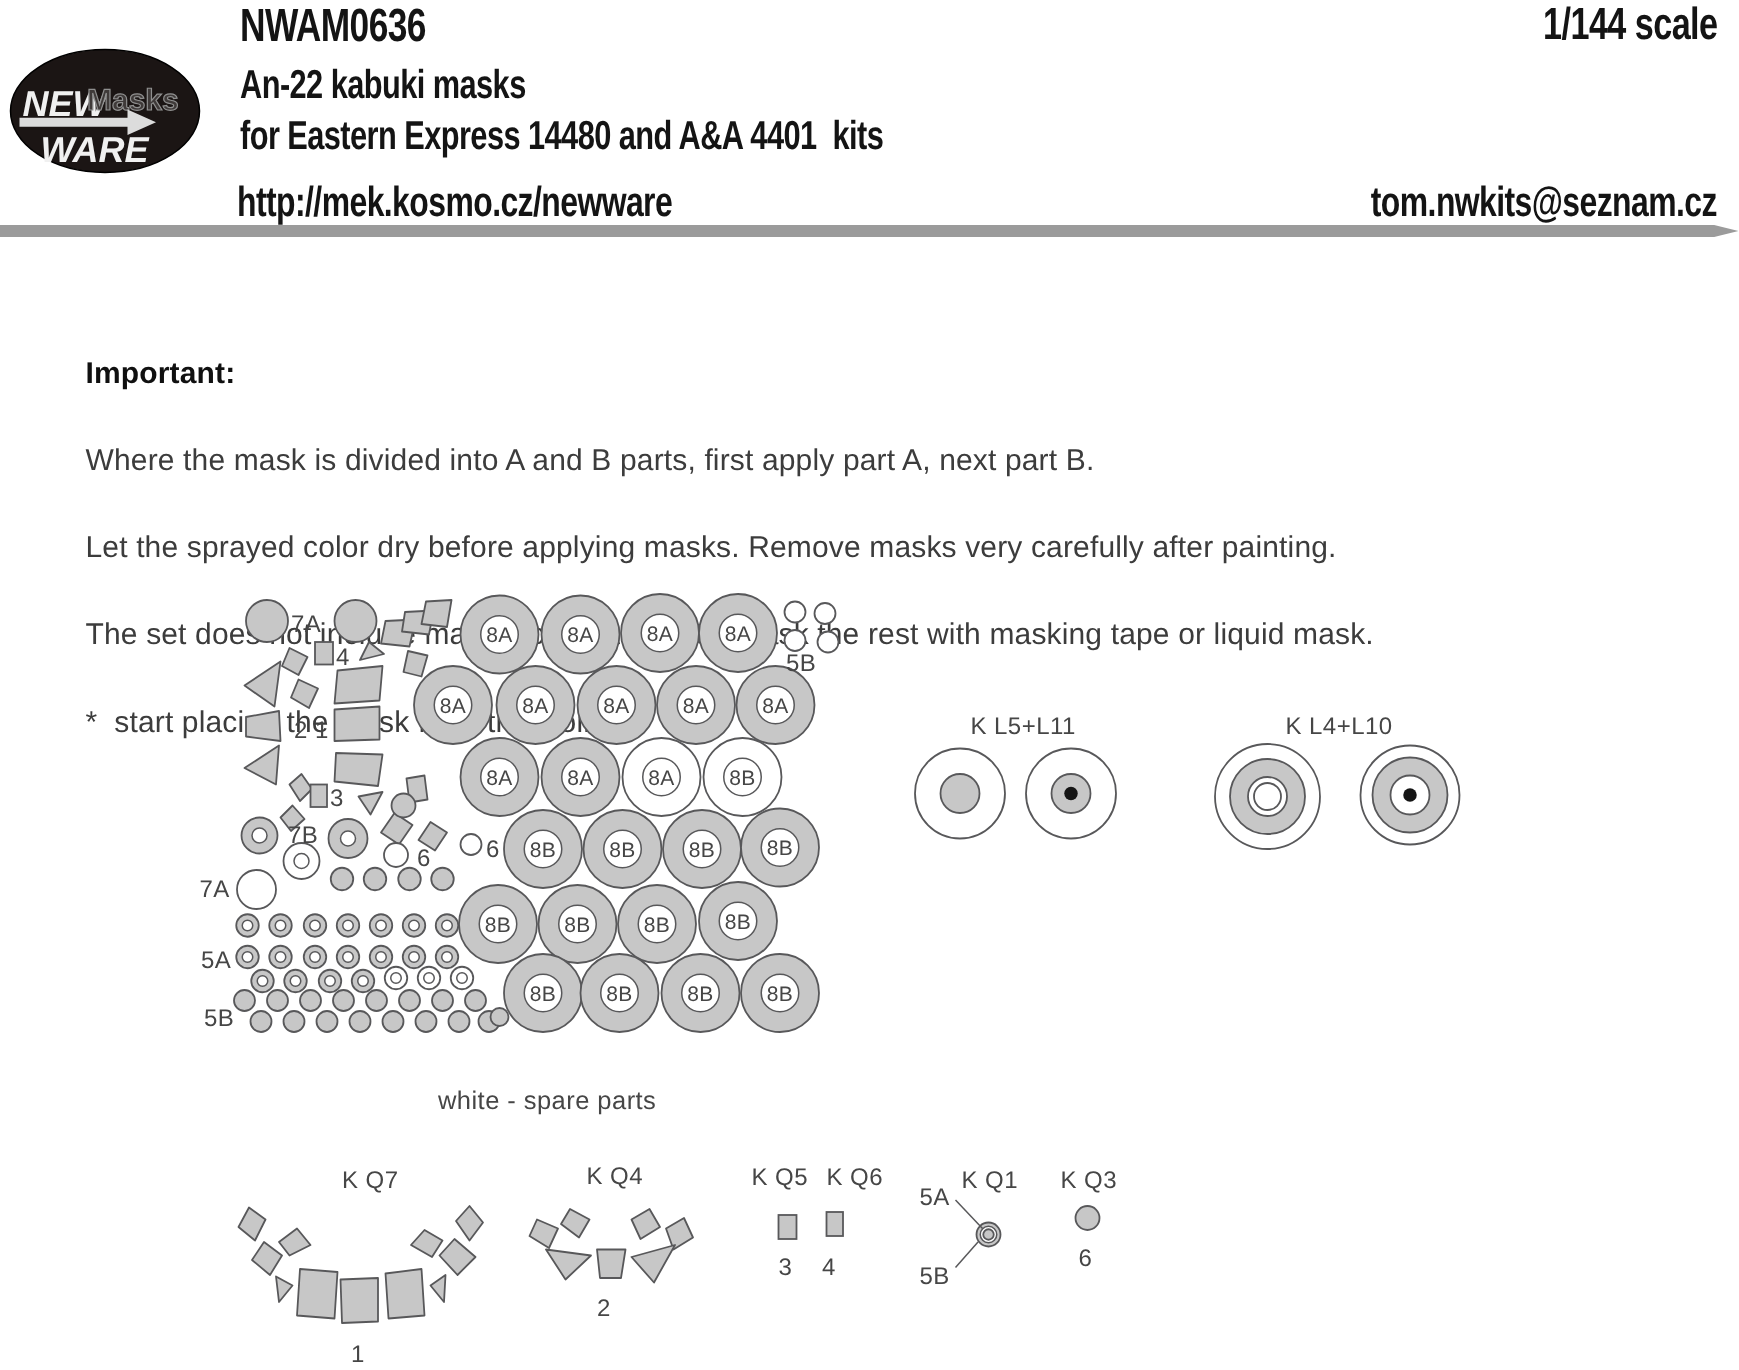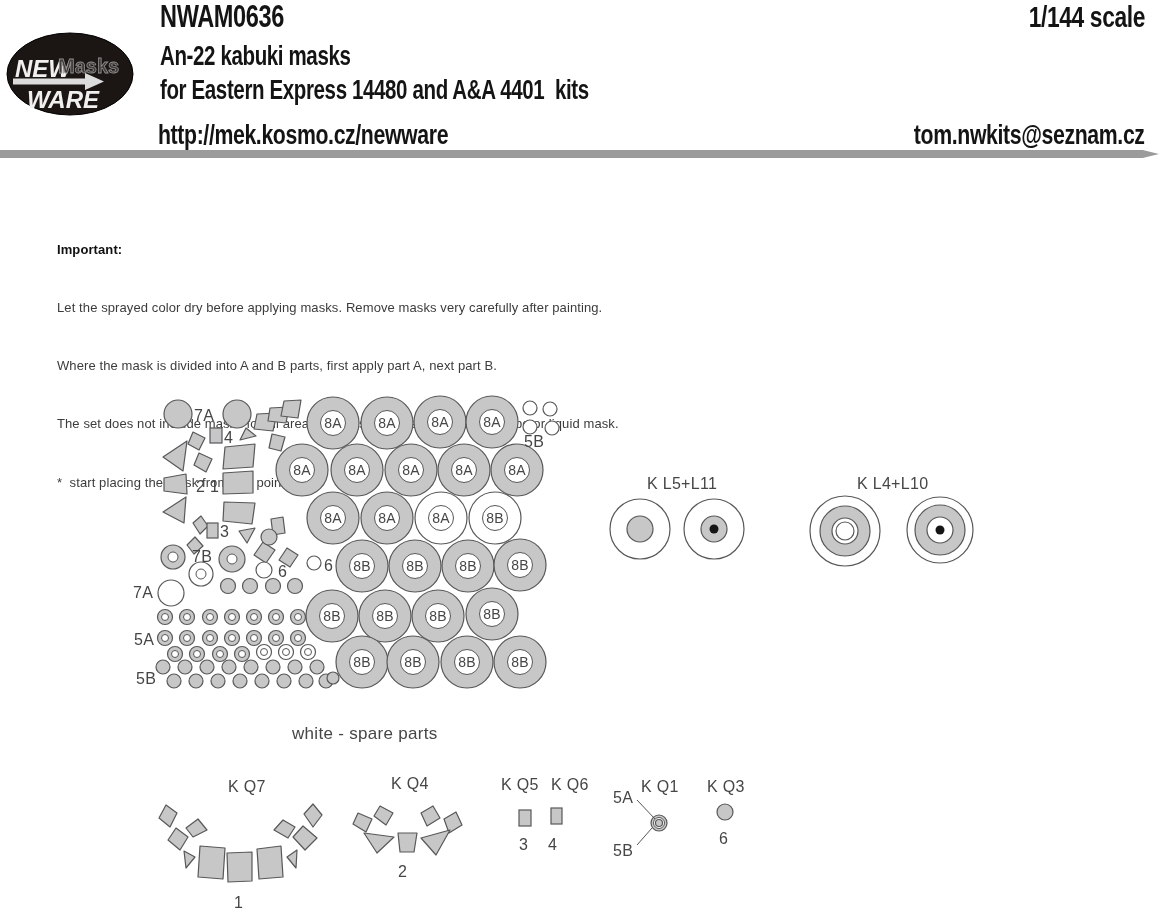--- a/index.html
+++ b/index.html
@@ -9,21 +9,21 @@
   .hline{position:absolute;white-space:pre;font-weight:700;color:#141414;
          transform:scaleX(0.76);transform-origin:0 0;letter-spacing:-0.5px;}
   .code{left:160px;top:-1px;font-size:31px;}
   .t1{left:160px;top:41px;font-size:27px;}
   .t2{left:160px;top:75px;font-size:27px;}
   .web{left:158px;top:119px;font-size:28px;}
   .scale{right:14px;top:0;font-size:30px;transform-origin:100% 0;text-align:right;}
   .email{right:14px;top:119px;font-size:28px;transform-origin:100% 0;text-align:right;}
   .divider{position:absolute;left:0;top:150px;width:1159px;height:8px;background:#9b9b9b;
            clip-path:polygon(0 0,98.6% 0,100% 50%,98.6% 100%,0 100%);}
-  .important{position:absolute;left:57px;top:201px;font-size:13px;line-height:19.4px;
+  .important{position:absolute;left:57px;top:201px;font-size:20px;line-height:19.4px;
              color:#3c3c3c;letter-spacing:0.1px;white-space:pre;}
   .important .head{font-weight:700;color:#101010;}
   #diagram{position:absolute;left:0;top:0;}
   #diagram text{font-family:"Liberation Sans",sans-serif;letter-spacing:0.3px;}
   .logo{position:absolute;left:2px;top:28px;}
 </style>
 </head>
 <body>
 
 <div class="page">
@@ -39,22 +39,22 @@
   <div class="hline code">NWAM0636</div>
   <div class="hline scale">1/144 scale</div>
   <div class="hline t1">An-22 kabuki masks</div>
   <div class="hline t2">for Eastern Express 14480 and A&amp;A 4401  kits</div>
   <div class="hline web">http://mek.kosmo.cz/newware</div>
   <div class="hline email">tom.nwkits@seznam.cz</div>
   <div class="divider"></div>
 
   <div class="important">
     <div class="head">Important:</div>
+    <div>Where the mask is divided into A and B parts, first apply part A, next part B.</div>
     <div>Let the sprayed color dry before applying masks. Remove masks very carefully after painting.</div>
-    <div>Where the mask is divided into A and B parts, first apply part A, next part B.</div>
     <div>The set does not include masks for all areas, so mask the rest with masking tape or liquid mask.</div>
     <div>*  start placing the mask from this point</div>
   </div>
 
   <svg id="diagram" width="1159" height="913" viewBox="0 0 1159 913">
       <polygon points="240,440 246,428 256,436" fill="#c7c7c7" stroke="#58585a" stroke-width="1.2" stroke-linejoin="round"></polygon>
       <polygon points="254,429 257,414 277,413 273,431" fill="#c7c7c7" stroke="#58585a" stroke-width="1.2" stroke-linejoin="round"></polygon>
       <polygon points="268,421 270,408 289,407 286,423" fill="#c7c7c7" stroke="#58585a" stroke-width="1.2" stroke-linejoin="round"></polygon>
       <polygon points="281,416 284,401 301,400 298,418" fill="#c7c7c7" stroke="#58585a" stroke-width="1.2" stroke-linejoin="round"></polygon>
       <polygon points="269,448 272,434 285,437 281,451" fill="#c7c7c7" stroke="#58585a" stroke-width="1.2" stroke-linejoin="round"></polygon>

